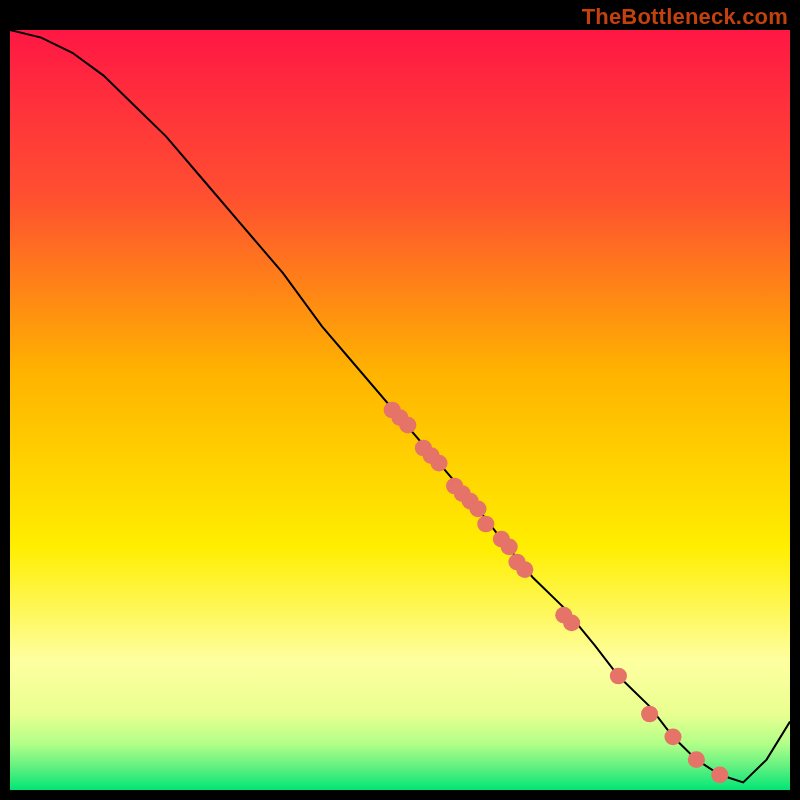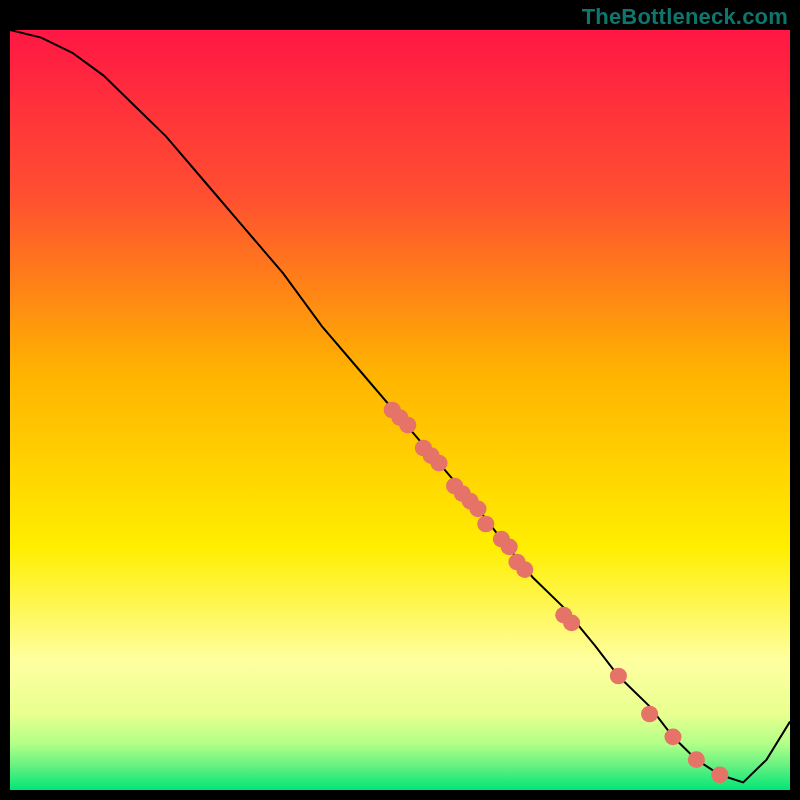--- a/index.html
+++ b/index.html
@@ -25,21 +25,21 @@
     overflow: hidden;
   }
   .gradient {
     position: absolute;
     inset: 0;
   }
   .watermark {
     position: absolute;
     top: 4px;
     right: 12px;
-    color: #0f766e;
+    color: #c2410c;
     font-size: 22px;
     font-weight: 600;
     letter-spacing: 0.2px;
   }
   svg.curve {
     position: absolute;
     inset: 0;
   }
 </style>
 </head>

